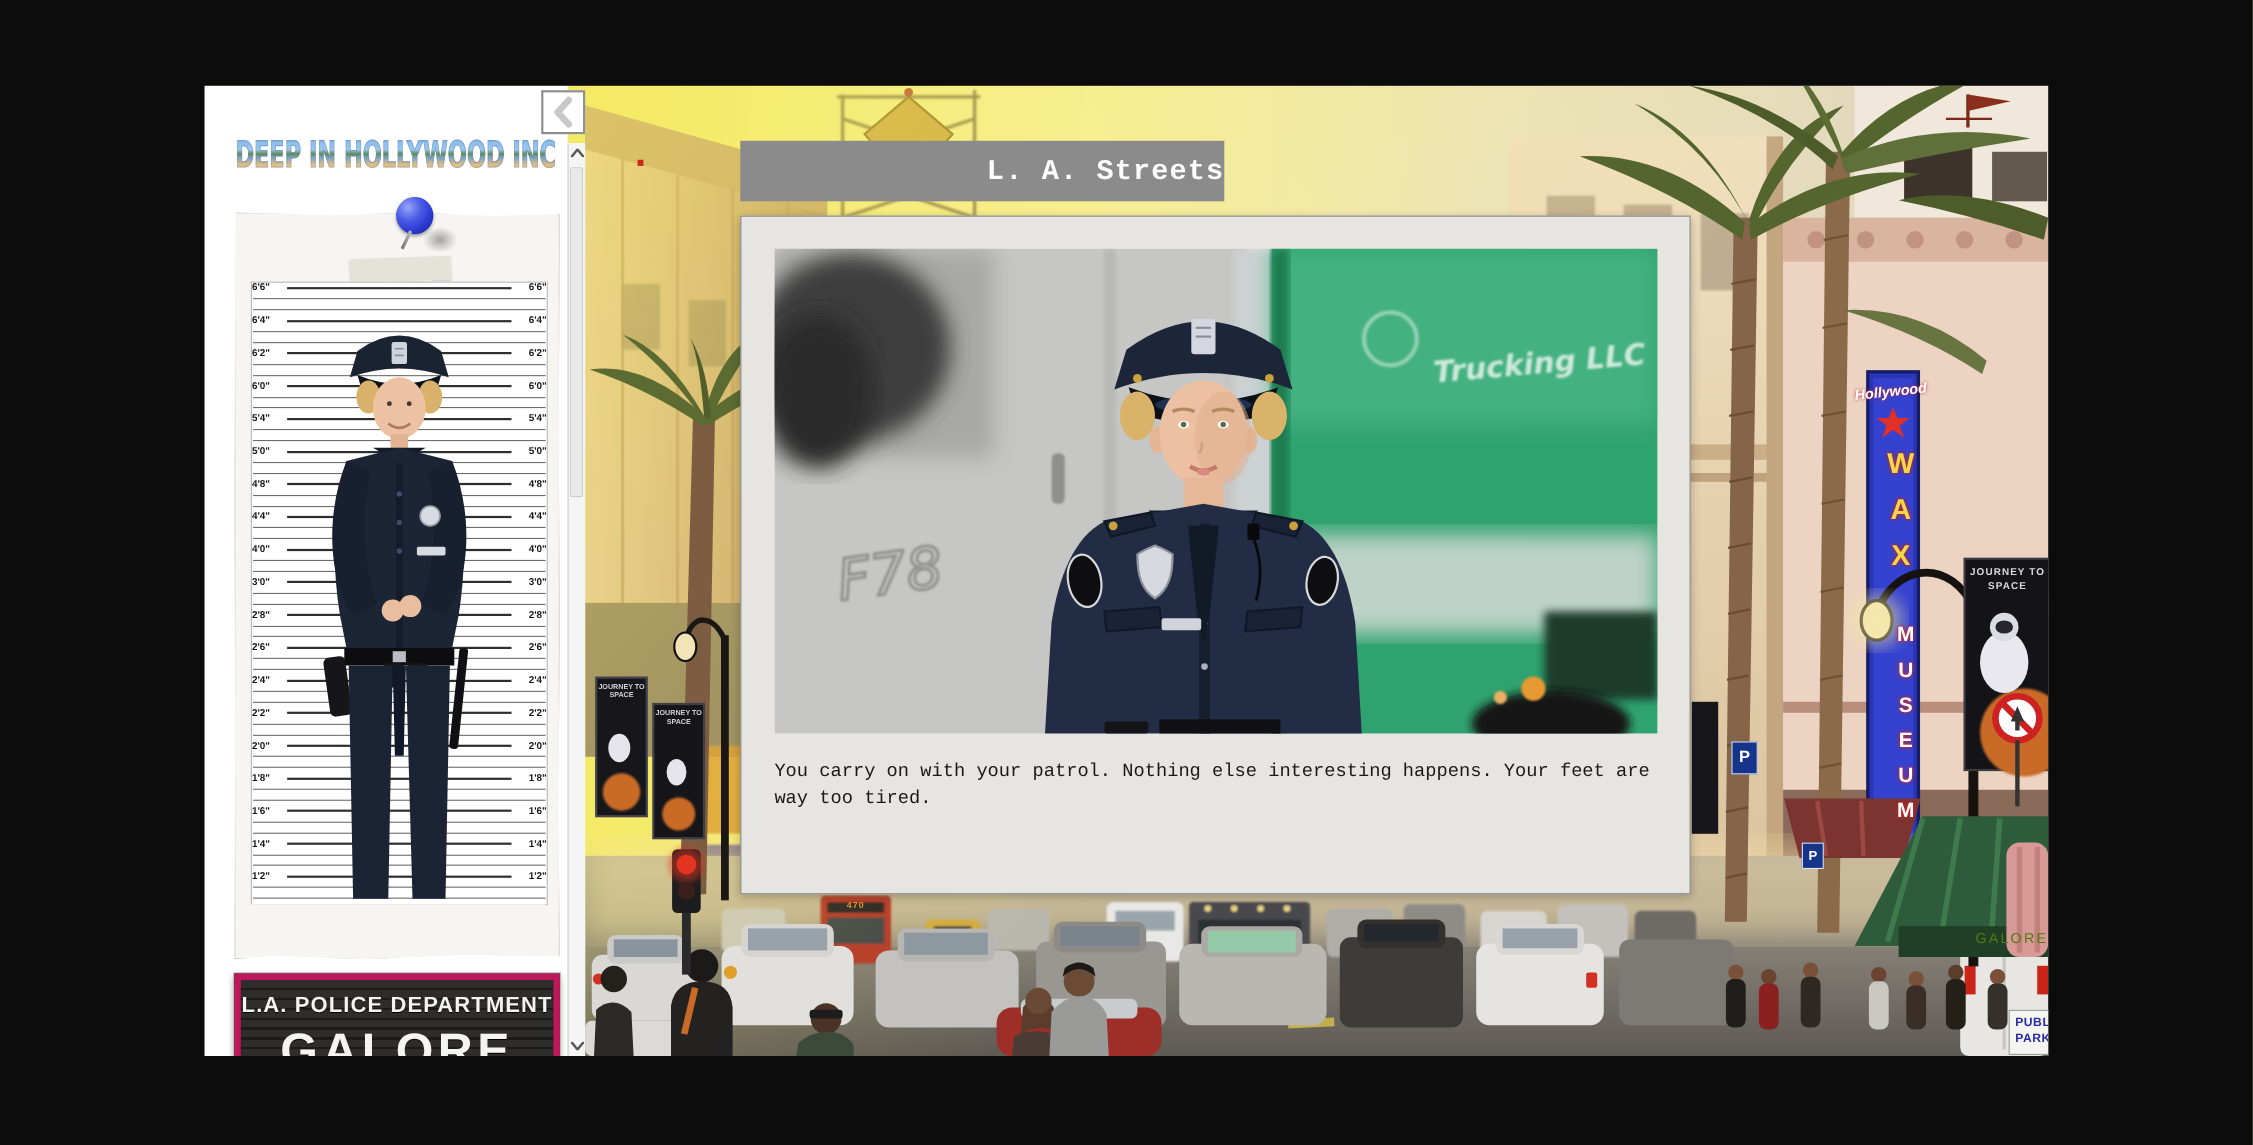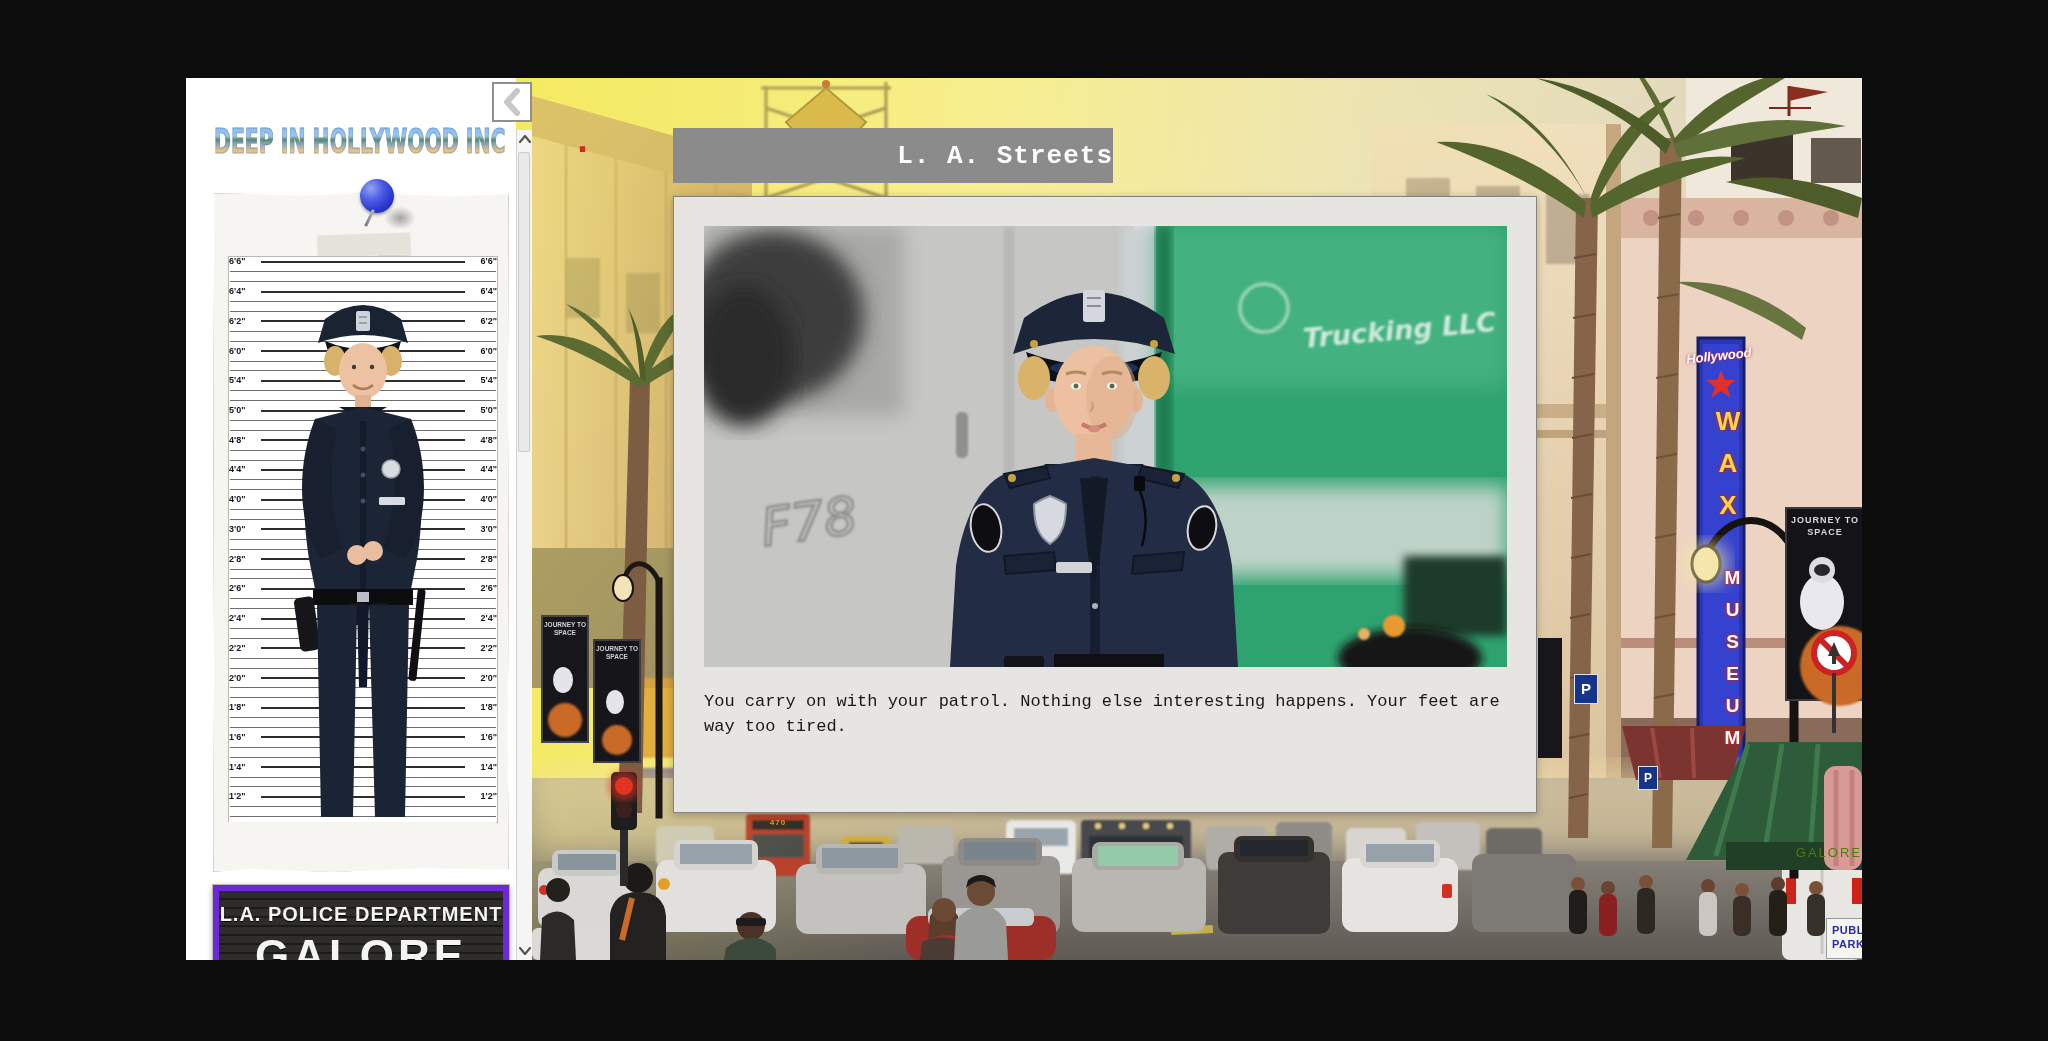--- a/index.html
+++ b/index.html
@@ -104,21 +104,21 @@
   .pin{position:absolute;left:174px;top:101px;width:34px;height:34px;border-radius:50%;
     background:radial-gradient(circle at 32% 28%,#96a4f6 0%,#4d5de6 35%,#2a38cf 65%,#16208f 100%);
     box-shadow:0 2px 3px rgba(0,0,0,.35);z-index:5;}
   .pin::after{content:"";position:absolute;left:8px;top:30px;width:3px;height:18px;
     background:linear-gradient(#bbb,#777);transform:rotate(26deg);}
   .pin-shadow{position:absolute;left:198px;top:128px;width:32px;height:24px;border-radius:50%;
     background:radial-gradient(rgba(110,110,110,.6),rgba(110,110,110,0) 70%);z-index:4;}
 
   .placard{
     position:absolute;left:27px;top:807px;width:296px;height:132px;box-sizing:border-box;
-    border:6px solid #6d28d9;box-shadow:0 0 0 1px #b9b7b2,0 2px 6px rgba(0,0,0,.4);
+    border:6px solid #be185d;box-shadow:0 0 0 1px #b9b7b2,0 2px 6px rgba(0,0,0,.4);
     background:#262422;
   }
   .placard-board{
     position:absolute;inset:0;
     background:repeating-linear-gradient(180deg,#2f2d2b 0 7px,#1d1b19 7px 9px);
     text-align:center;padding-top:12px;box-sizing:border-box;
   }
   .placard-line1{font-size:20px;font-weight:800;color:#f4f4f2;letter-spacing:1px;
     font-family:"Liberation Sans",sans-serif;text-shadow:0 1px 0 #000;}
   .placard-line2{font-size:44px;font-weight:800;color:#f4f4f2;letter-spacing:4px;

